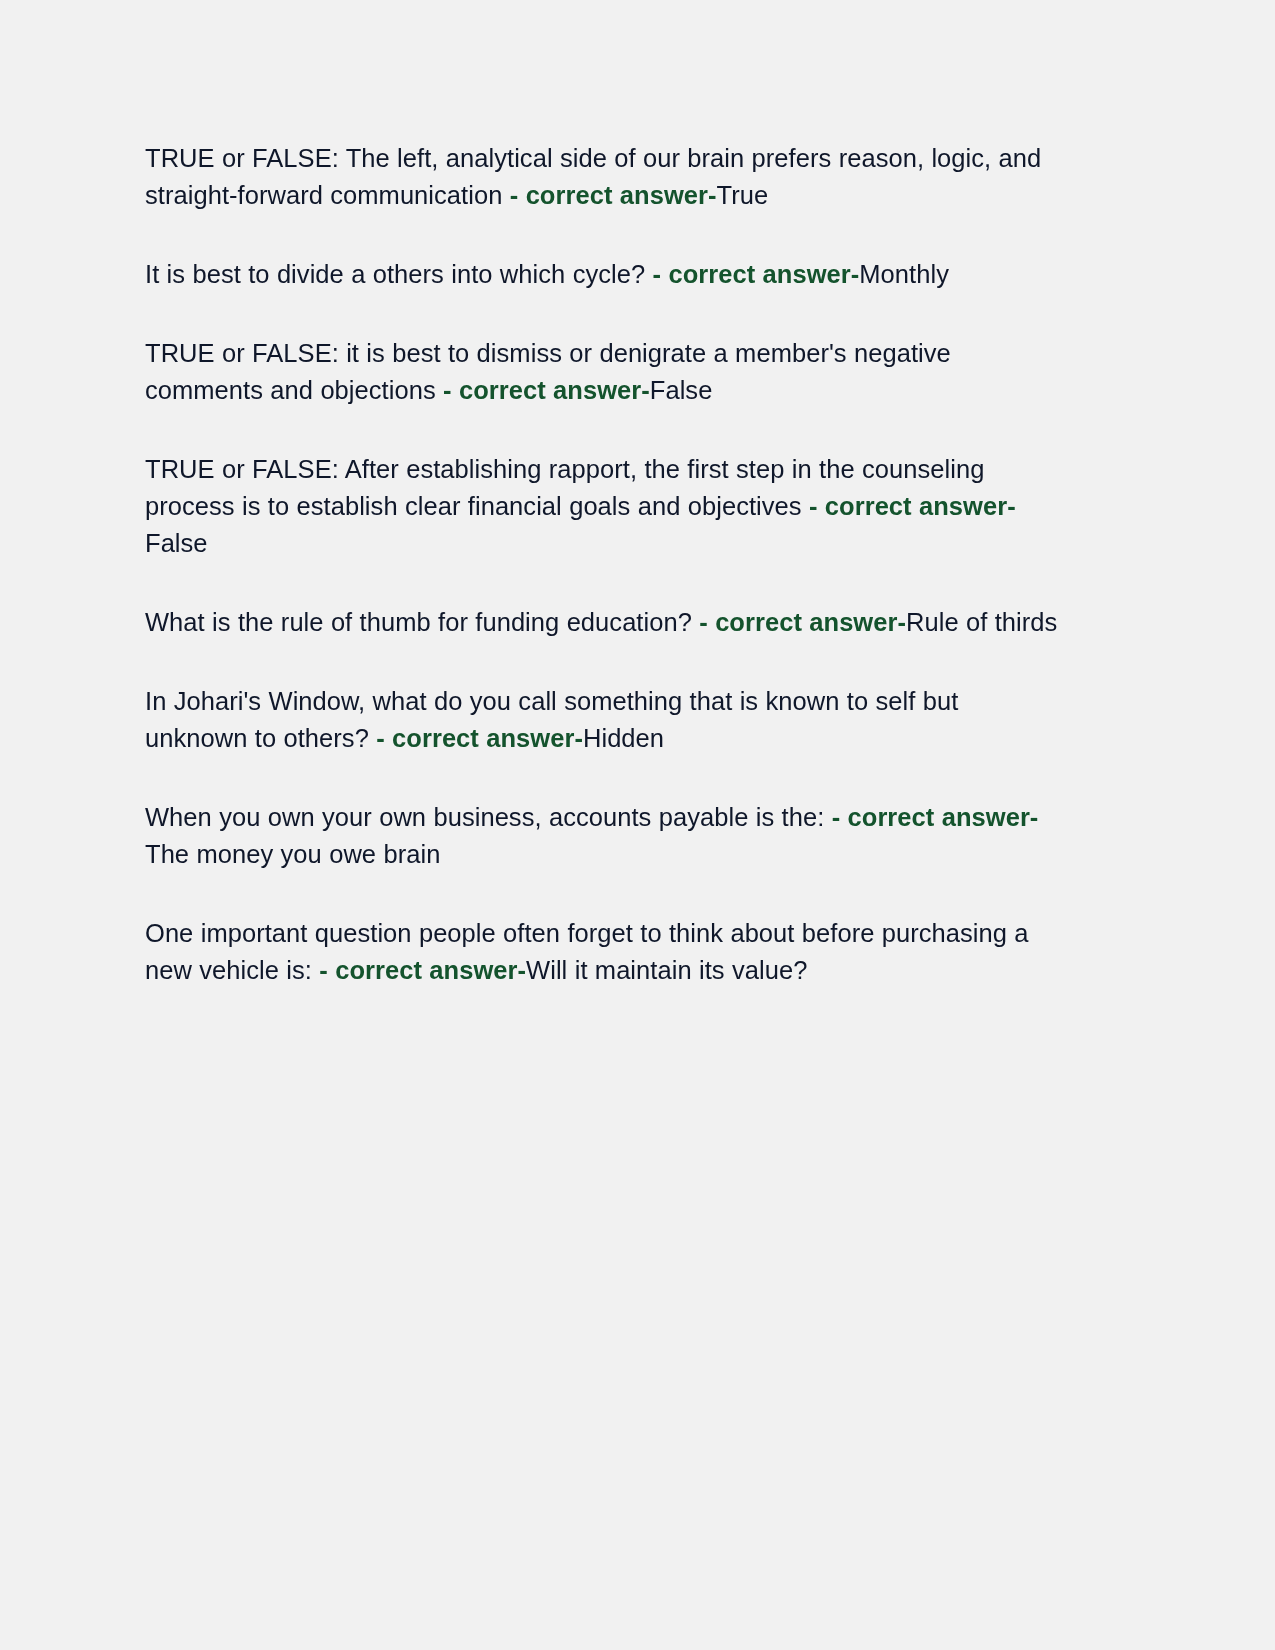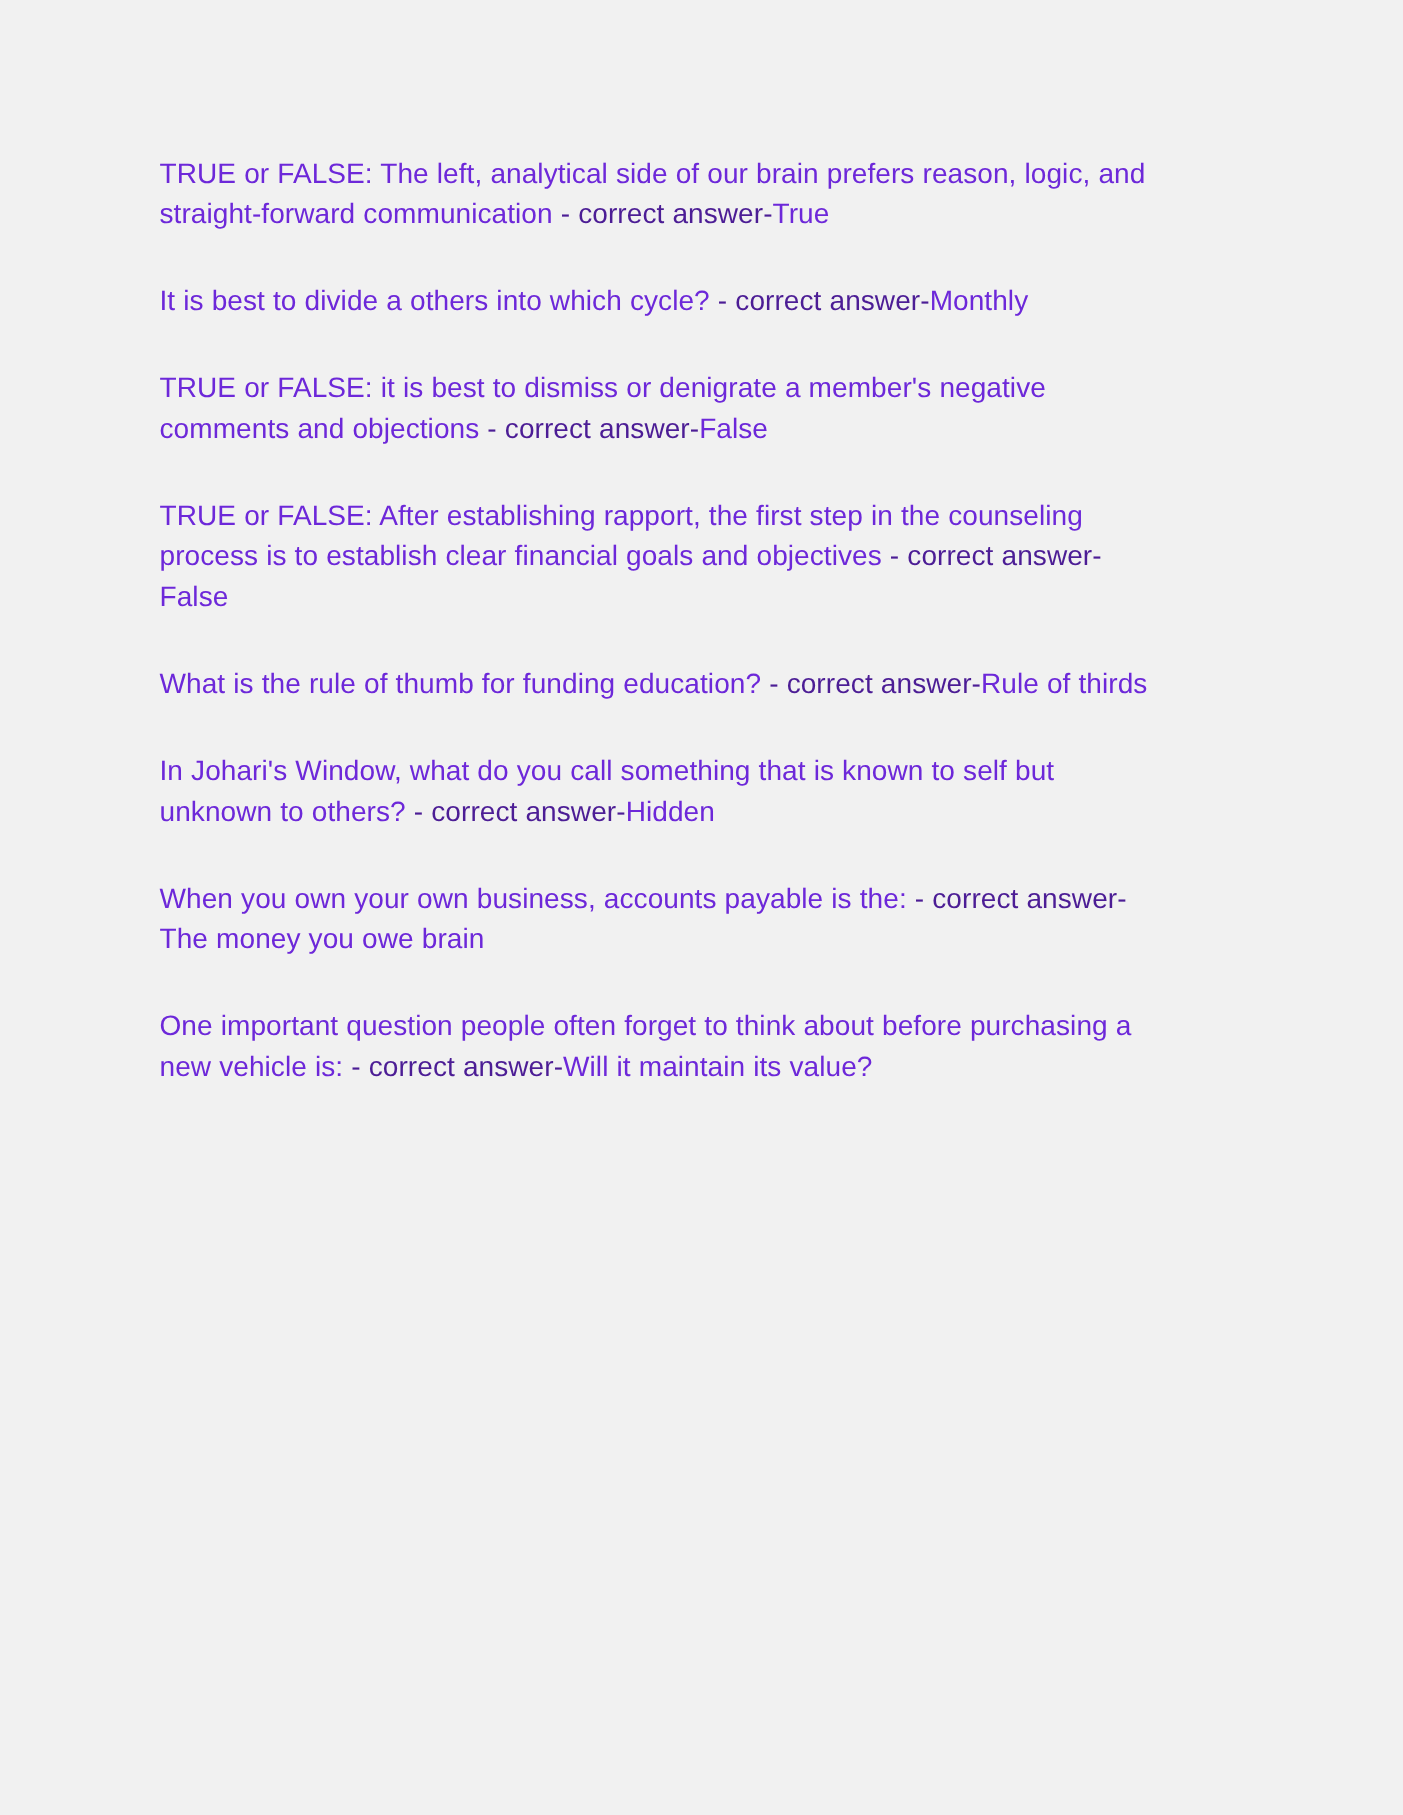--- a/index.html
+++ b/index.html
@@ -33,26 +33,26 @@
     letter-spacing: 0.05px;
     word-spacing: 0.2px;
     text-align: left;
     hyphens: none;
   }
   .qa-item:last-child {
     margin-bottom: 12px;
   }
   .q-text,
   .a-text {
-    color: #6d28d9;
+    color: #0f172a;
     font-weight: 400;
   }
   .answer-tag {
-    color: #4c1d95;
-    font-weight: 400;
+    color: #14532d;
+    font-weight: 700;
     white-space: normal;
   }
 </style>
 </head>
 <body>
 
 <div class="page">
   <div class="qa-list">
 
     <p class="qa-item">

